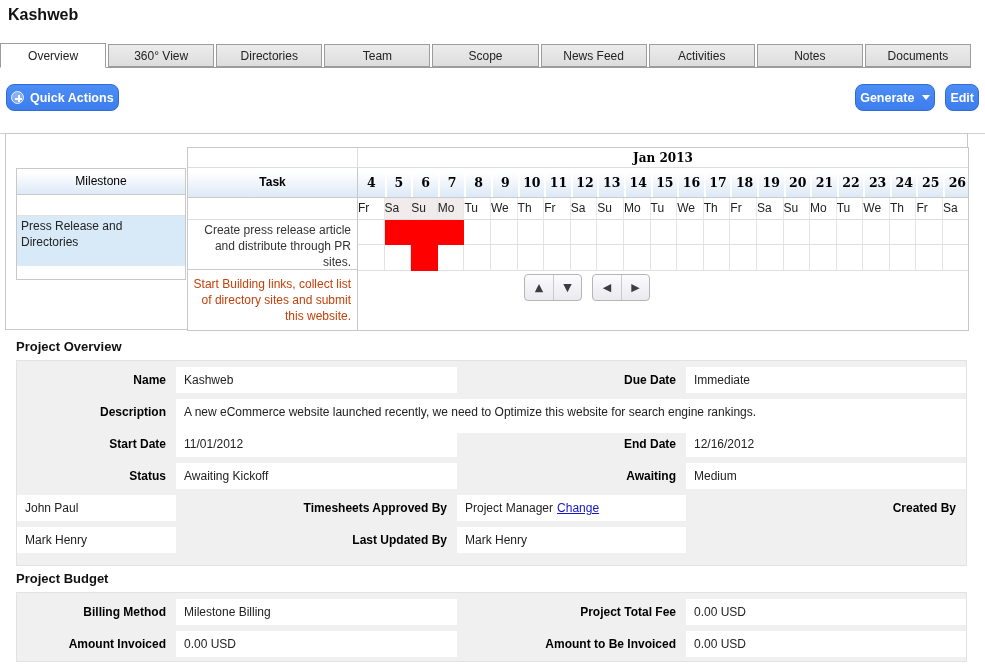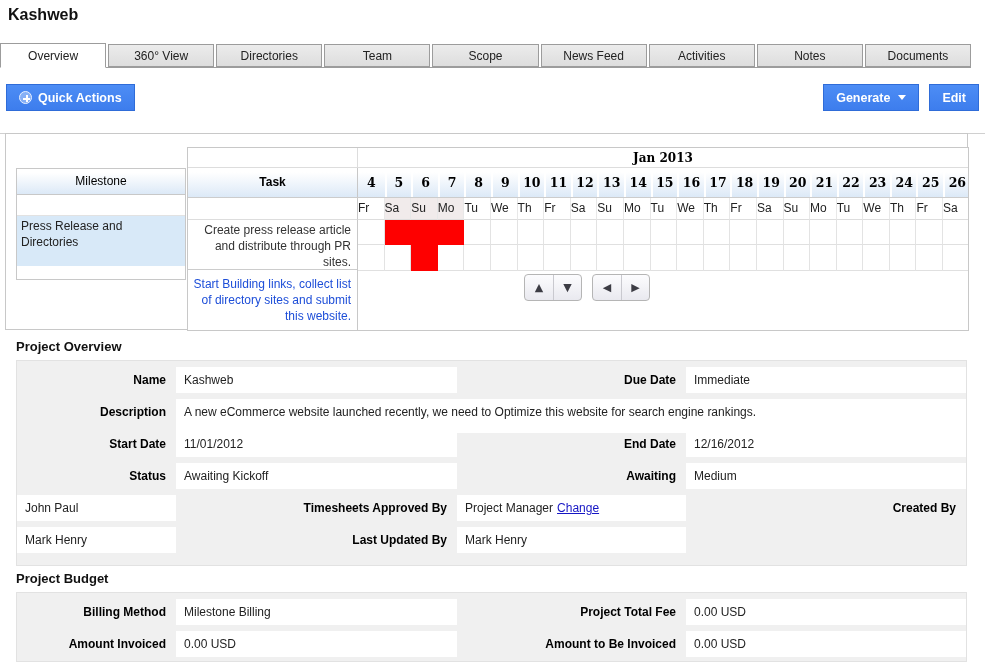--- a/index.html
+++ b/index.html
@@ -10,21 +10,21 @@
   
   .page-title { position:absolute; left:8px; top:6px; font-size:16px; font-weight:bold; color:#111; }
 
   
   .tabbar { position:absolute; left:0; top:42px; width:971px; height:26px; display:flex; gap:2px; border-bottom:1px solid #9c9c9c; }
   .tab { flex:1; text-align:center; font-size:12px; color:#222; background:linear-gradient(#ececec,#dddddd); border:1px solid #9c9c9c; line-height:22px; margin-top:2px; cursor:pointer; }
   .tab.active { background:#fff; margin-top:0; line-height:25px; border-bottom:1px solid #fff; position:relative; top:1px; font-weight:normal; }
 
   
   .actionbar { position:absolute; left:6px; top:84px; width:973px; height:27px; }
-  .btn-blue { display:inline-flex; align-items:center; gap:6px; height:27px; padding:0 12px; background:linear-gradient(#4d8df5,#3d7ded); color:#fff; font-weight:bold; font-size:12.5px; border:1px solid #2f6cd8; border-radius:0; cursor:pointer; font-family:"Liberation Sans",sans-serif; }
+  .btn-blue { display:inline-flex; align-items:center; gap:6px; height:27px; padding:0 4px; background:linear-gradient(#4d8df5,#3d7ded); color:#fff; font-weight:bold; font-size:12.5px; border:1px solid #2f6cd8; border-radius:8px; cursor:pointer; font-family:"Liberation Sans",sans-serif; }
   .right-actions { position:absolute; right:0; top:0; display:flex; gap:10px; }
   .plus-icon { display:inline-block; width:13px; height:13px; border-radius:50%; background:rgba(255,255,255,.35); border:1px solid #e8f0ff; position:relative; }
   .plus-icon:before { content:""; position:absolute; left:3px; top:5.5px; width:7px; height:2px; background:#fff; }
   .plus-icon:after { content:""; position:absolute; left:5.5px; top:3px; width:2px; height:7px; background:#fff; }
   .caret-down { display:inline-block; width:0; height:0; border-left:4px solid transparent; border-right:4px solid transparent; border-top:5px solid #fff; margin-left:2px; }
 
   
   .top-divider { position:absolute; left:0; top:133px; width:985px; border-top:1px solid #d0d0d0; }
   .gantt-box { position:absolute; left:5px; top:133px; width:963px; height:197px; border:1px solid #c8c8c8; background:#fff; }
 
@@ -43,21 +43,21 @@
   .g-head { height:30px; border-bottom:1px solid #ccc; }
   .task-head { width:170px; flex:none; text-align:center; font-weight:bold; font-size:12px; line-height:29px; background:linear-gradient(#ffffff 15%,#dce9f7); border-right:1px solid #c8c8c8; }
   .daynum { width:26.6px; flex:none; text-align:center; font-family:"DejaVu Serif", serif; font-weight:bold; font-size:12.5px; line-height:29px; background:linear-gradient(#ffffff 15%,#dce9f7); border-left:2px solid #fff; }
   .daynum:first-child { border-left:none; }
   .g-dow { height:22px; }
   .daydow { width:26.6px; flex:none; text-align:left; font-size:12px; color:#222; line-height:21px; border-right:1px solid #e8e8e8; border-bottom:1px solid #ddd; }
   .daydow.hl { background:#f1ebeb; }
   .g-dow .g-taskcol { border-bottom:1px solid #ddd; }
   .g-body { height:111px; display:flex; position:relative; }
   .task-cell-1 { height:50px; padding:2px 6px 0 2px; text-align:right; font-size:12px; line-height:16px; color:#333; border-bottom:1px solid #ccc; }
-  .task-cell-2 { margin-top:3px; padding:3px 6px 0 2px; text-align:right; font-size:12px; line-height:16px; color:#1d4ed8; }
+  .task-cell-2 { margin-top:3px; padding:3px 6px 0 2px; text-align:right; font-size:12px; line-height:16px; color:#c2410c; }
   .day-area { position:relative; width:612px; flex:none; }
   .grid-row { display:flex; }
   .gcell { width:26.6px; flex:none; border-right:1px solid #e3e3e3; border-bottom:1px solid #e0e0e0; }
   #gridA .gcell { height:25px; }
   #gridB .gcell { height:26px; }
   .red-seg { position:absolute; z-index:3; }
   #barTop { top:0; height:25px; }
   #barBottom { top:25px; height:26px; }
 
   

